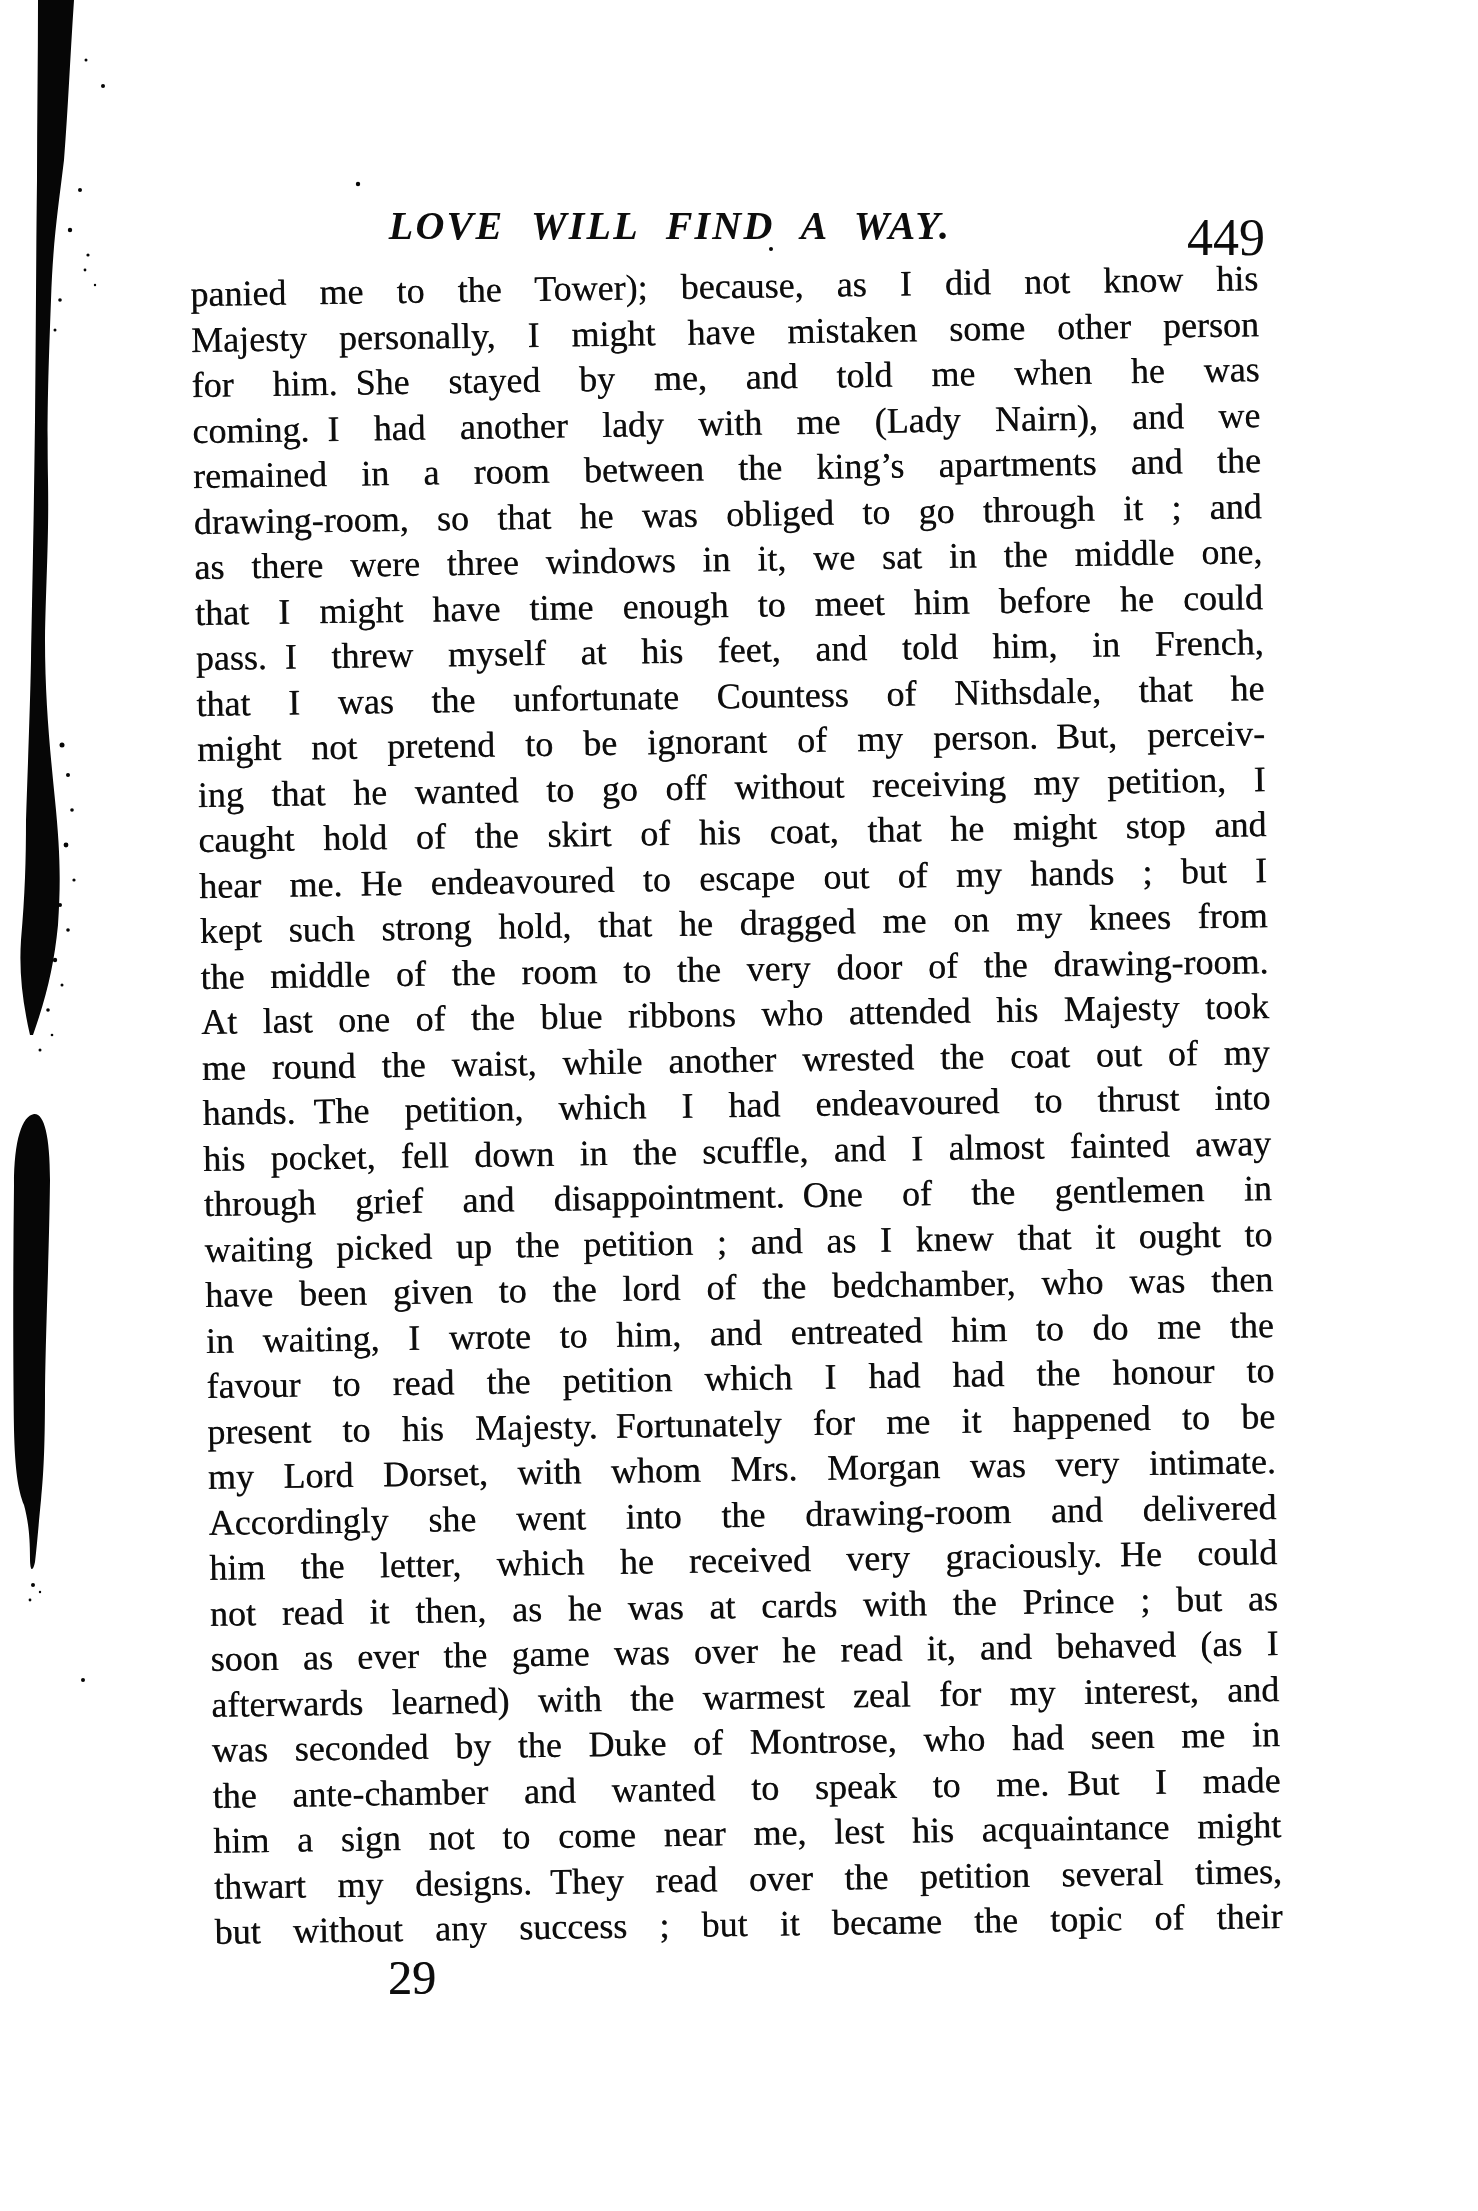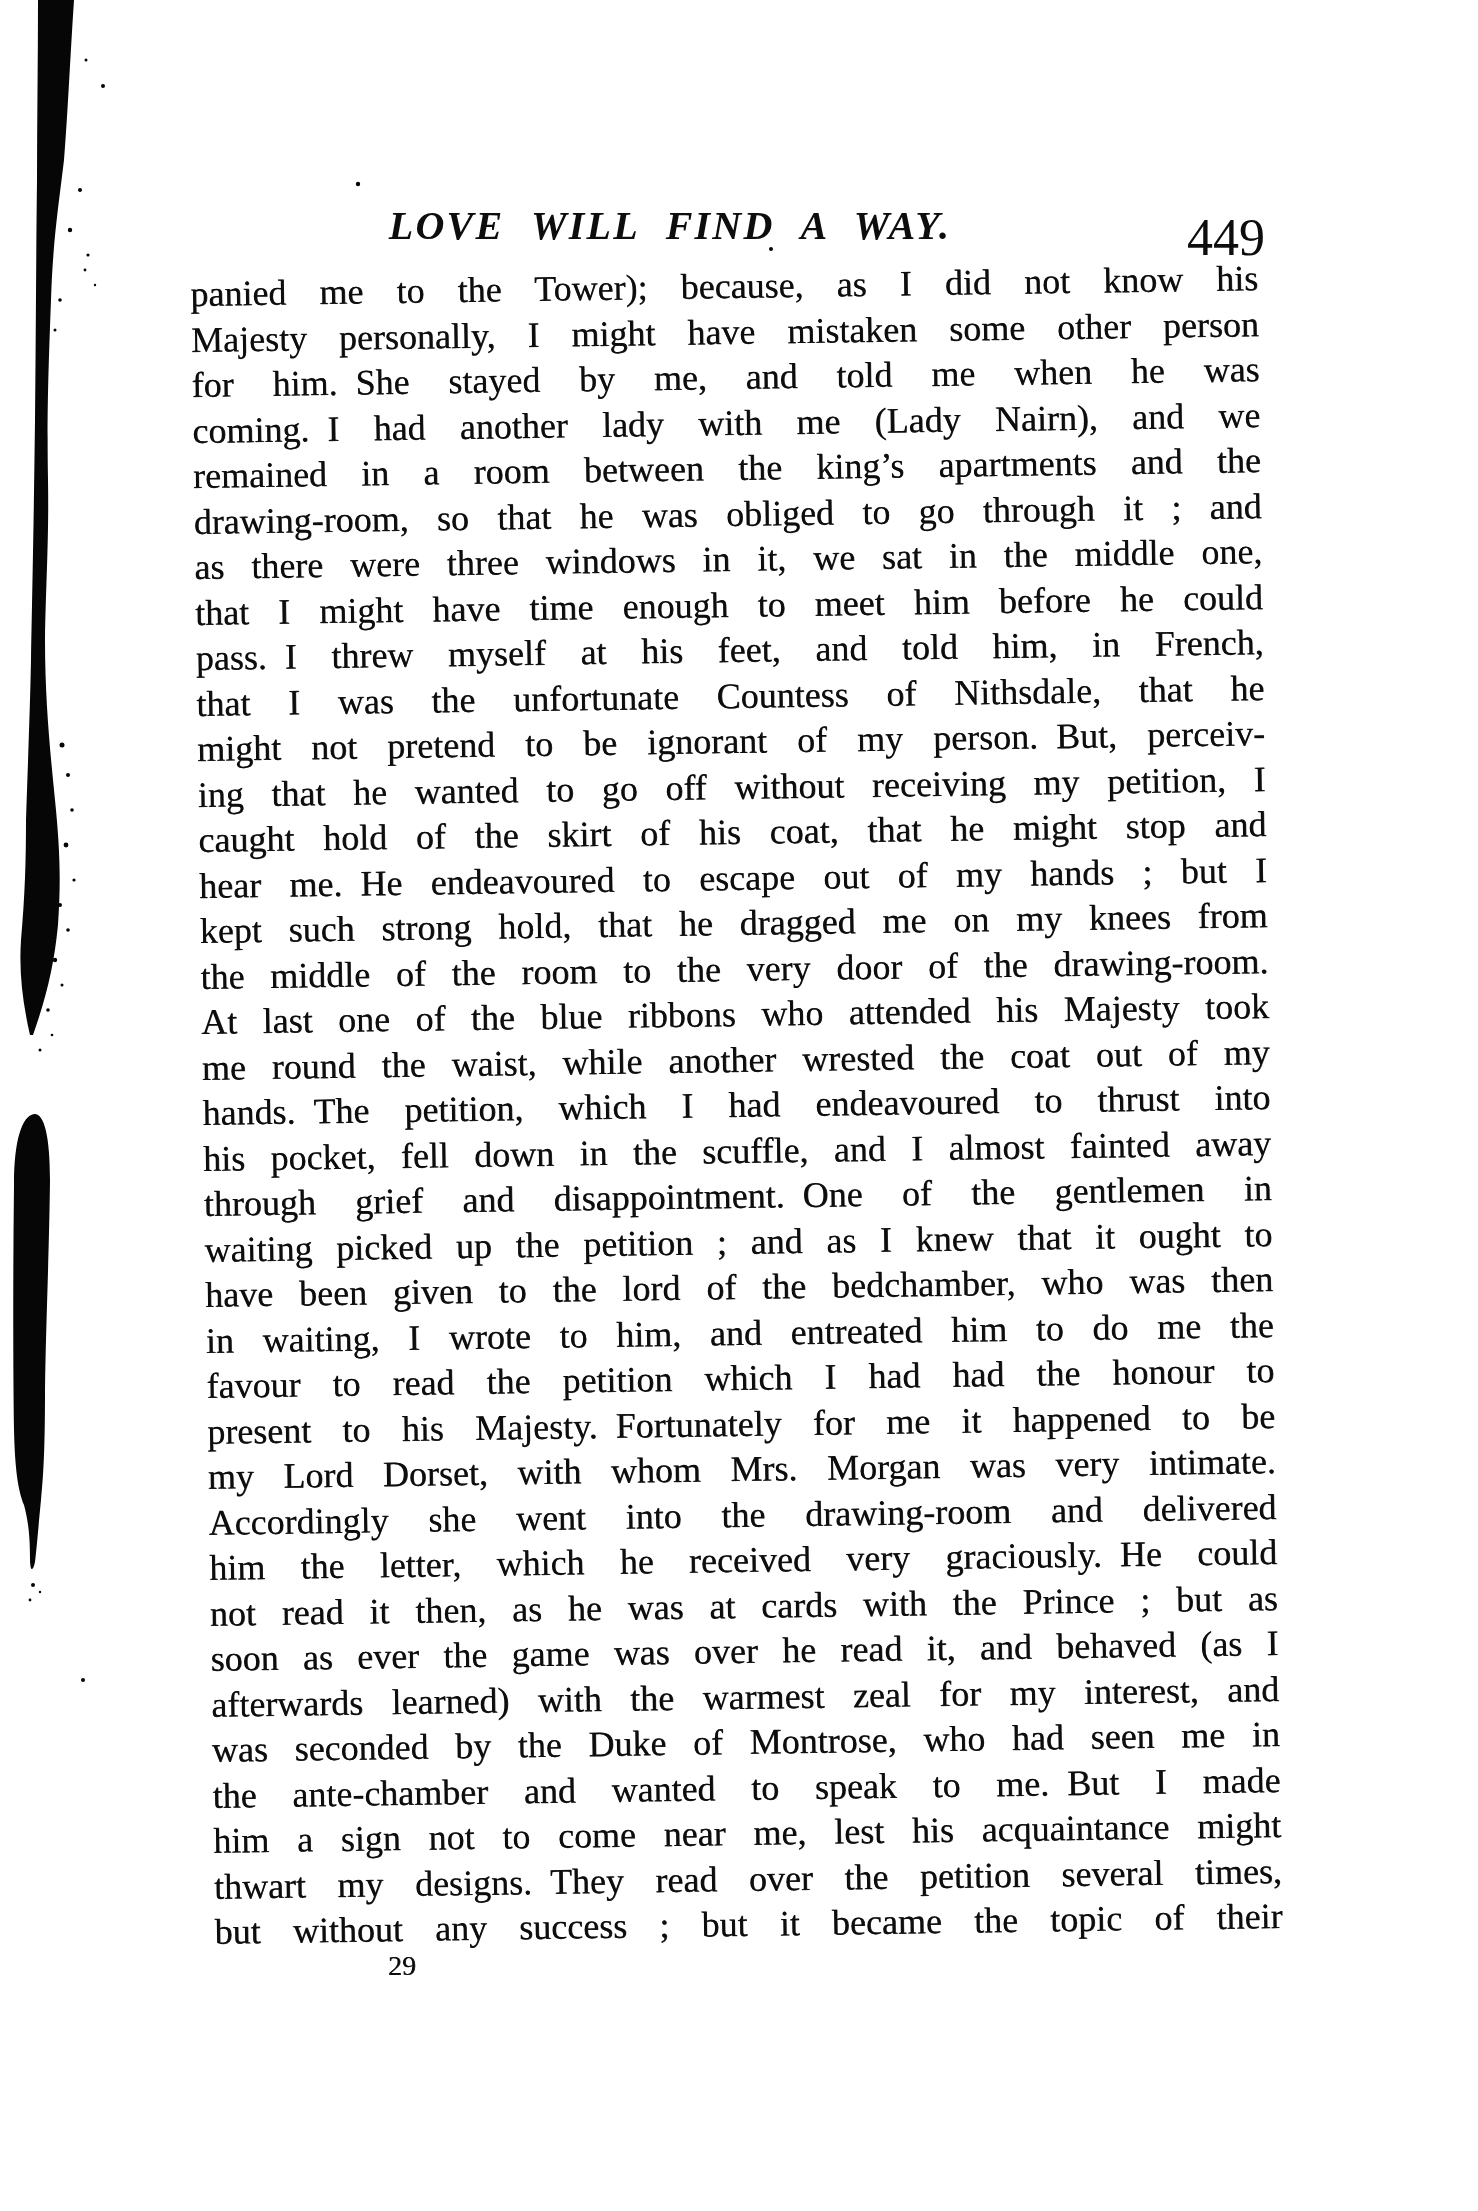--- a/index.html
+++ b/index.html
@@ -48,21 +48,21 @@
     transform-origin: 0 0;
     text-shadow: 0.4px 0.2px 0 rgba(0,0,0,0.75);
   }
   .line {
     text-align: justify;
     text-align-last: justify;
   }
   .signature {
     position: absolute;
     left: 388px; top: 1950px;
-    font-size: 28px;
+    font-size: 48px;
     text-shadow: 0.4px 0.2px 0 rgba(0,0,0,0.75);
   }
 </style>
 </head>
 <body>
 
 <div class="page" style="background: rgb(255, 255, 255); color: rgb(13, 13, 13);">
 
   <svg class="binding-svg" viewBox="0 0 1478 2211" xmlns="http://www.w3.org/2000/svg" aria-hidden="true">
     <g fill="#060606">

